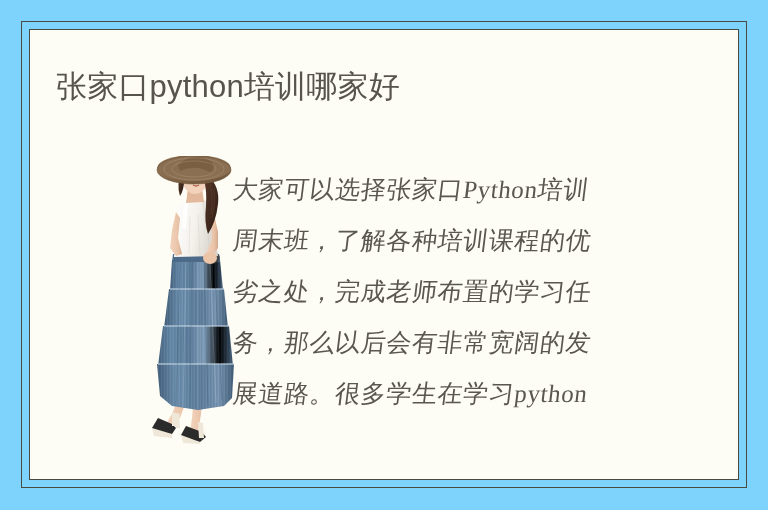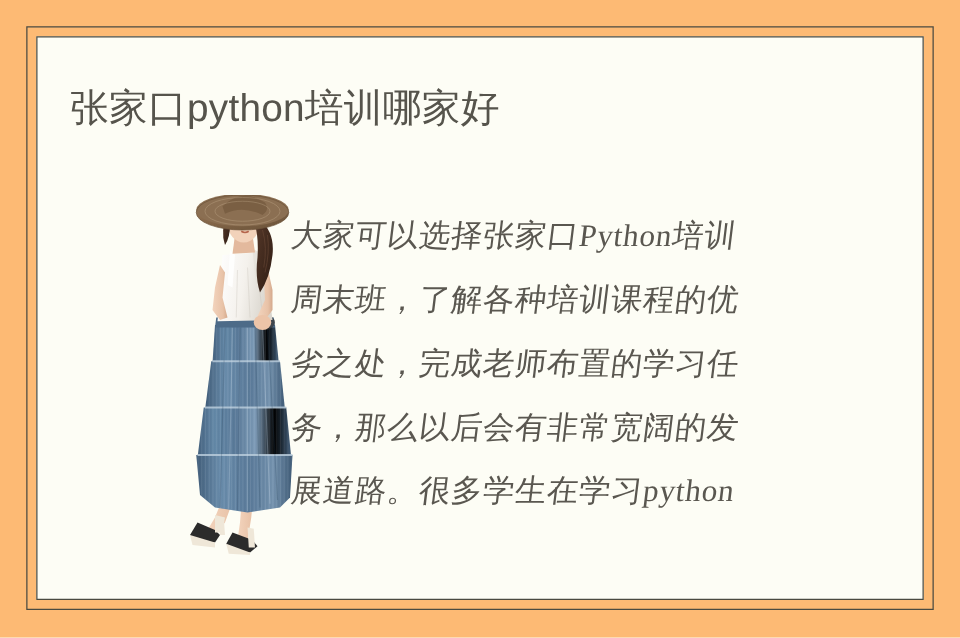--- a/index.html
+++ b/index.html
@@ -15,21 +15,21 @@
     overflow: hidden;
   }
 
   
   .article-card {
     position: absolute;
     left: 0;
     top: 0;
     width: 768px;
     height: 510px;
-    background: #fdba74;
+    background: #7dd3fc;
     box-sizing: border-box;
   }
 
   
   .frame-outer {
     position: absolute;
     left: 21px;
     top: 21px;
     width: 726px;
     height: 467px;

